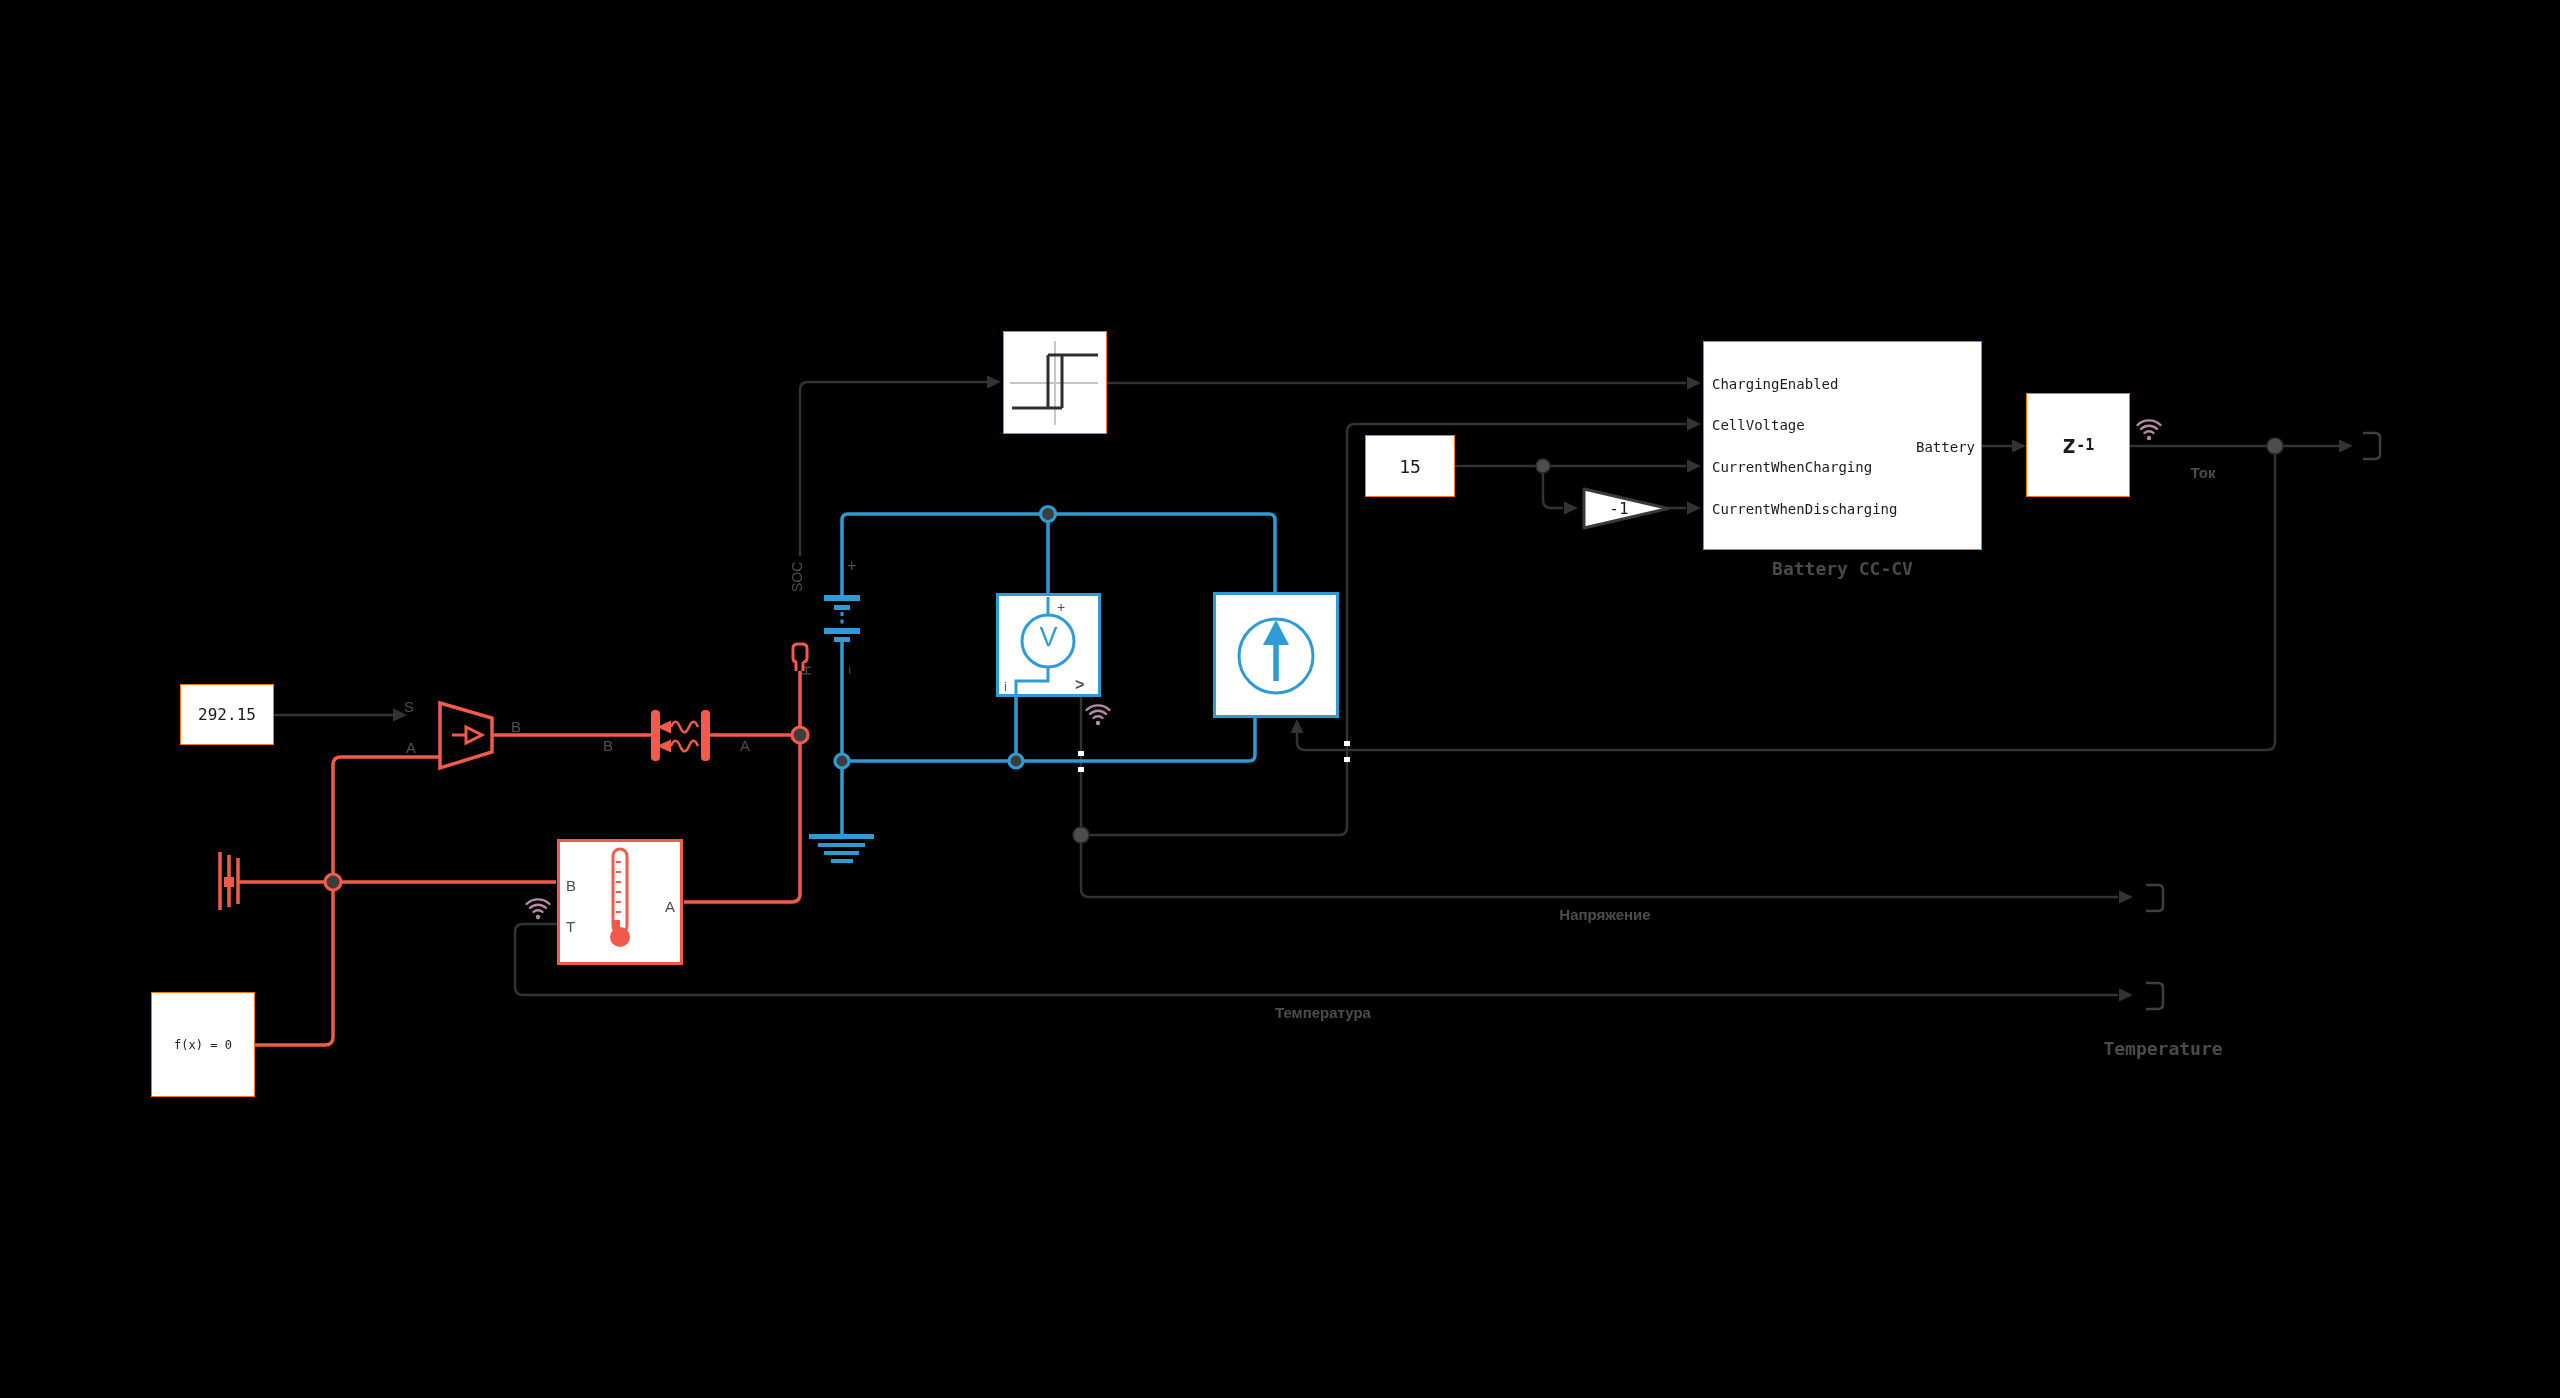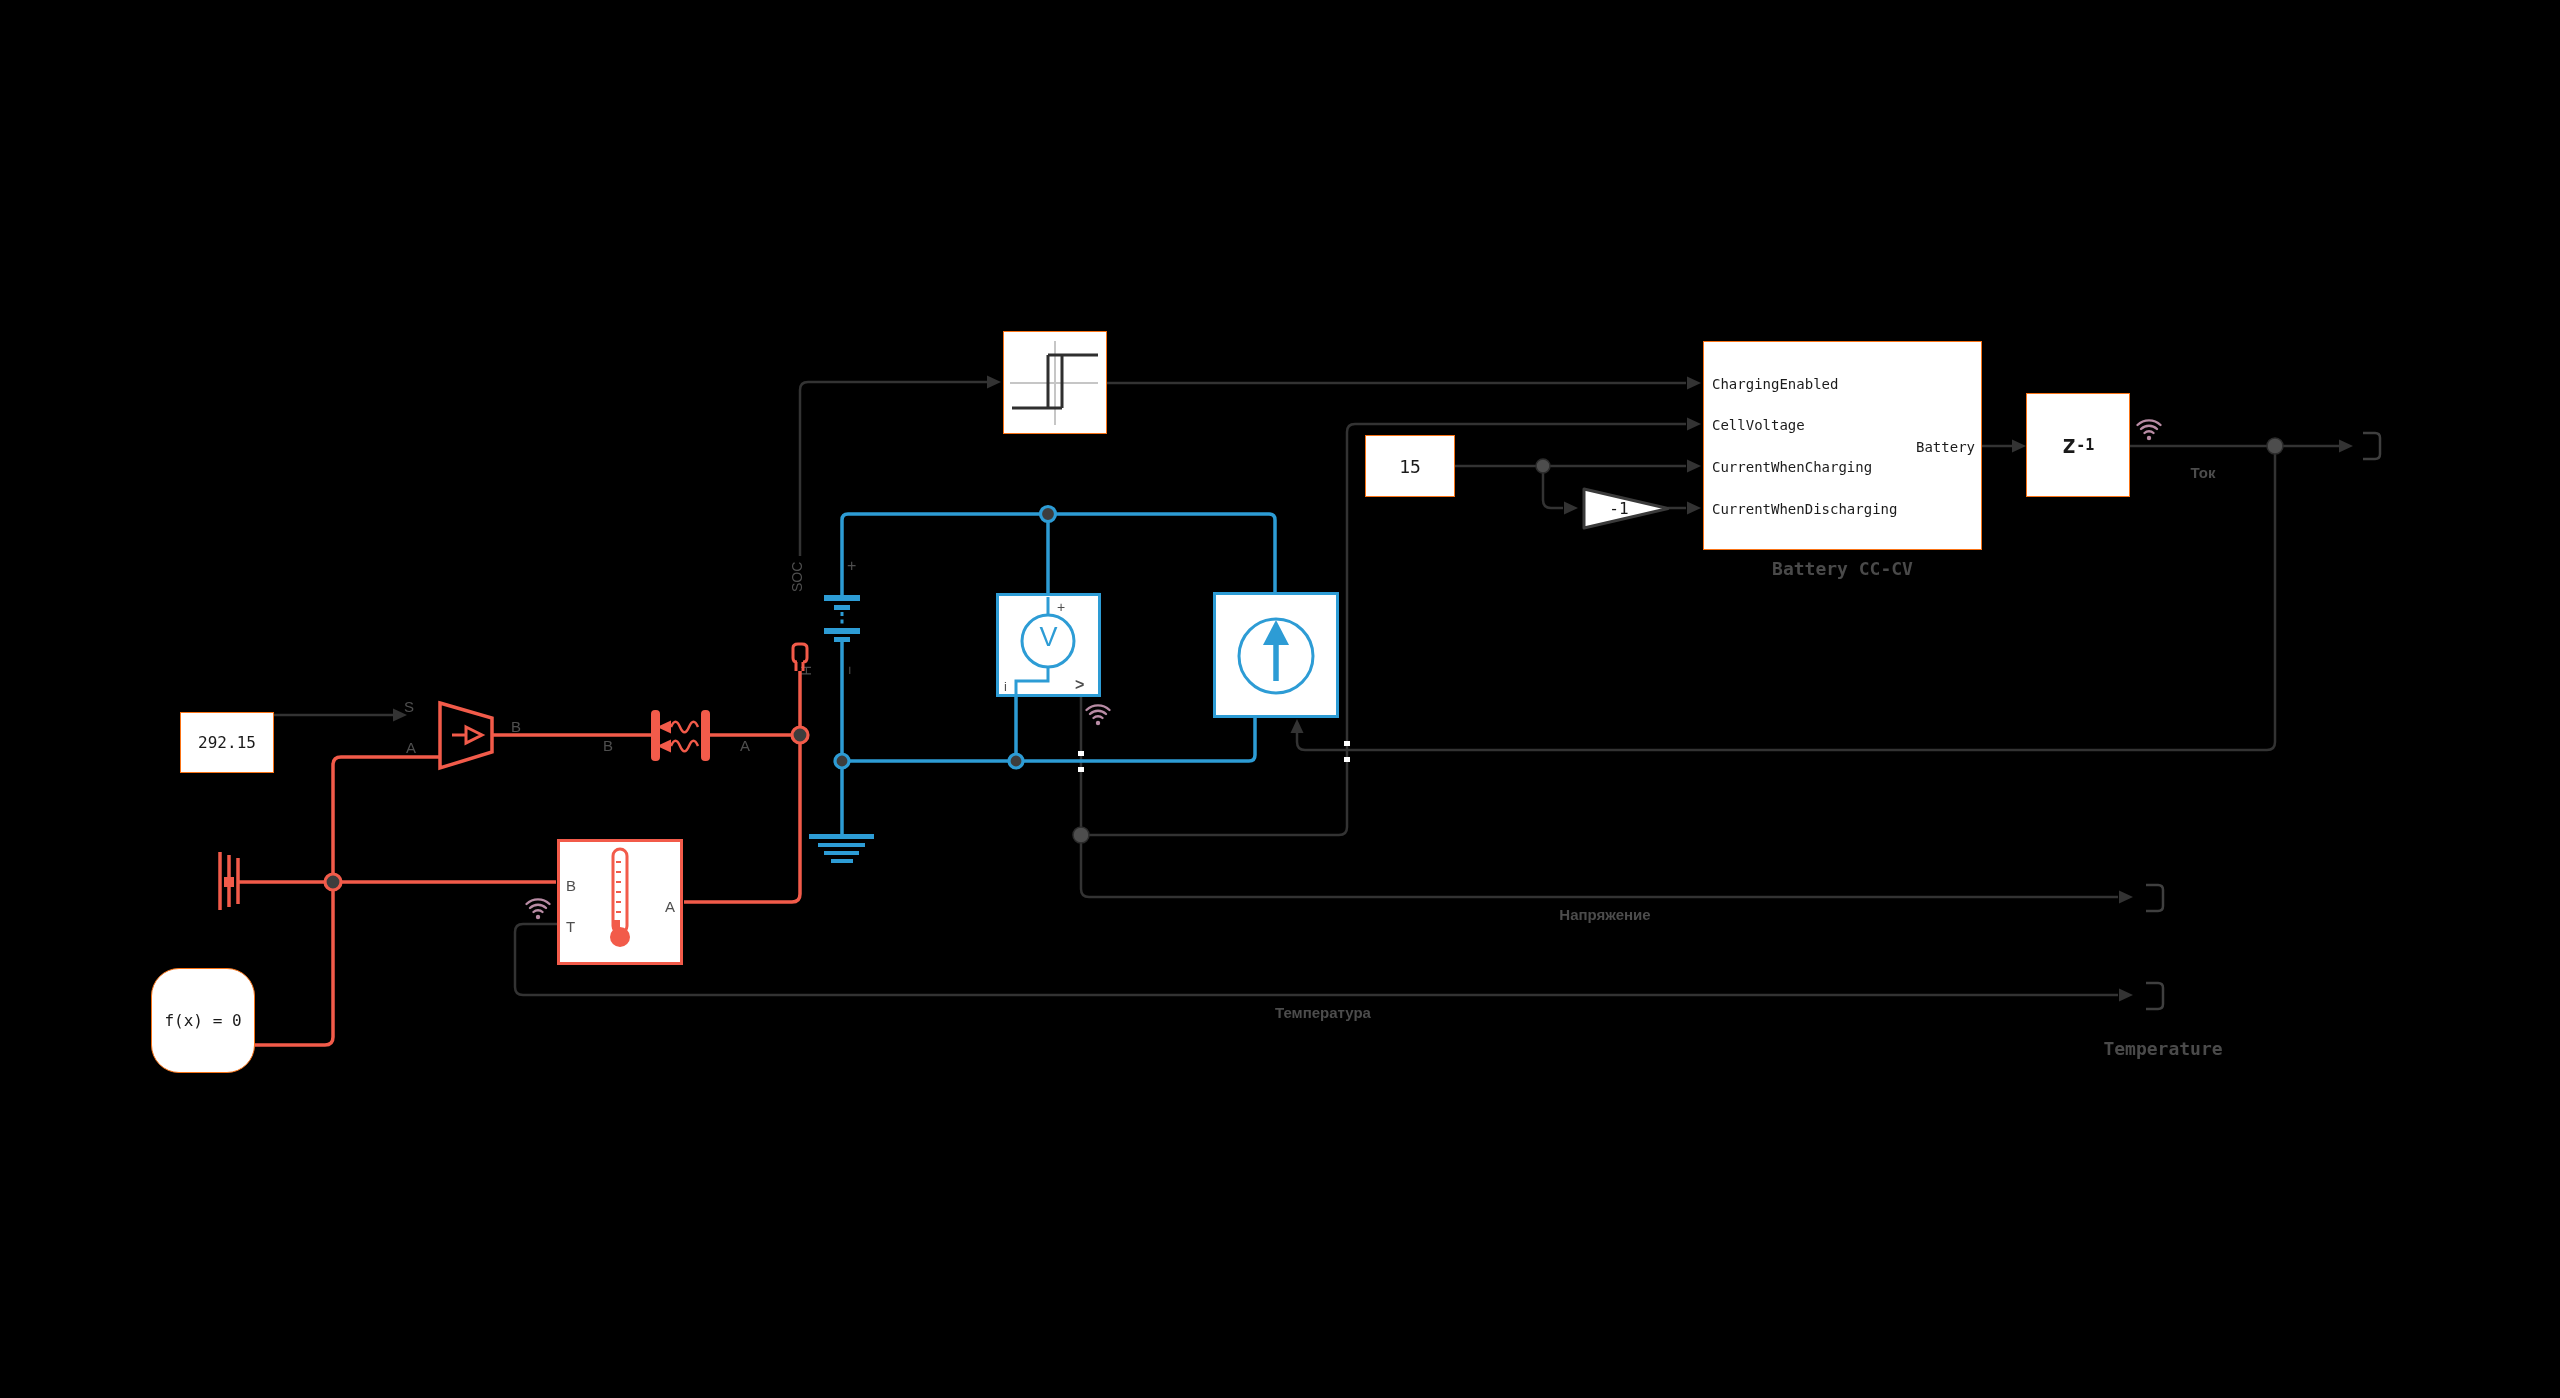--- a/index.html
+++ b/index.html
@@ -18,29 +18,29 @@
   .siglbl{position:absolute;color:#4c4c4c;font-size:15px;font-weight:bold;text-align:center;white-space:nowrap;}
   svg.overlay{position:absolute;left:0;top:0;z-index:5;pointer-events:none;}
   .stage > .blk,.stage > .blk-red,.stage > .blk-blue,.stage > .portlbl,.stage > .namelbl,.stage > .siglbl{z-index:2;}
   sup{font-size:15px;}
 </style>
 </head>
 <body>
 
 <div class="stage">
 
-  <div class="blk center mono" style="left:180px;top:684px;width:94px;height:61px;font-size:16px;color:#1a1a1a;margin-top:28px;">
+  <div class="blk center mono" style="left:180px;top:684px;width:94px;height:61px;font-size:16px;color:#1a1a1a;">
     <span>292.15</span>
   </div>
 
   <div class="blk center mono" style="left:1365px;top:435px;width:90px;height:62px;font-size:18px;color:#1a1a1a;">
     <span>15</span>
   </div>
 
-  <div class="blk center mono" style="left:151px;top:968px;width:104px;height:105px;font-size:16px;color:#1a1a1a;border-radius:28px;">
+  <div class="blk center mono" style="left:151px;top:992px;width:104px;height:105px;font-size:12px;color:#1a1a1a;">
     <span>f(x) = 0</span>
   </div>
 
   <div class="blk" style="left:1003px;top:331px;width:104px;height:103px;"></div>
 
   <div class="blk center mono" style="left:2026px;top:393px;width:104px;height:104px;font-size:24px;font-weight:bold;color:#1a1a1a;">
     <span>z</span>
       <sup style="font-weight:bold;">-1</sup>
   </div>
 

